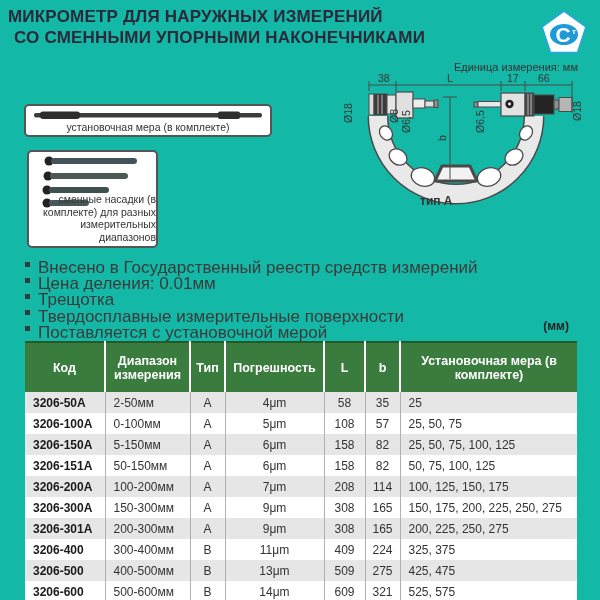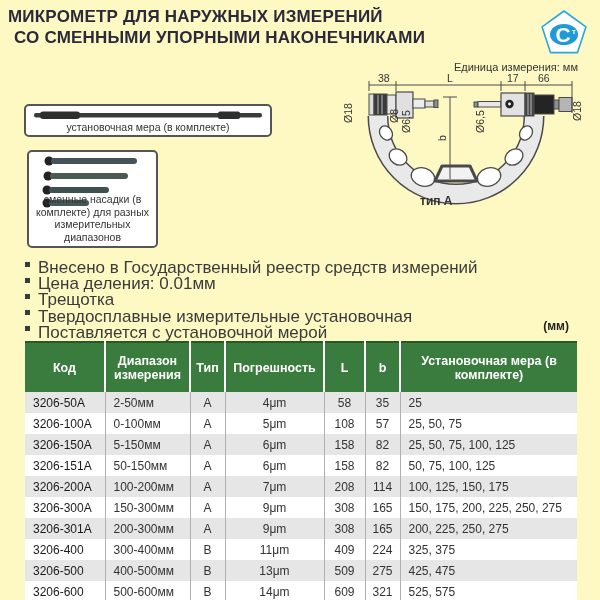--- a/index.html
+++ b/index.html
@@ -1,19 +1,19 @@
 <!DOCTYPE html>
 <html><head>
 <meta charset="utf-8">
 <style>
   * { margin:0; padding:0; box-sizing:border-box; }
   html,body { background:#fff; }
   body { font-family:"Liberation Sans", sans-serif; }
   #page {
-    position:relative; width:600px; height:600px; background:#fef9c3;
+    position:relative; width:600px; height:600px; background:#14b8a6;
     overflow:hidden; font-family:"Liberation Sans", sans-serif;
   }
   
   .title {
     position:absolute; left:8px; top:6px; width:520px;
     font-size:17px; font-weight:bold; color:#2a2a3a; line-height:21px;
     letter-spacing:.2px;
   }
   .title .l2 { padding-left:6px; }
   
@@ -34,21 +34,21 @@
   .photo-box {
     position:absolute; border:2px solid #555; border-radius:5px; background:#fff;
   }
   .box1 { left:24px; top:104px; width:248px; height:33px; }
   .box2 { left:27px; top:150px; width:131px; height:98px; }
   .photo-box .caption {
     position:absolute; left:0; right:0; text-align:center;
     font-size:10.5px; color:#333; line-height:12.5px;
   }
   .box1 .caption { bottom:2px; }
-  .box2 .caption { bottom:3px; }
+  .box2 .caption { bottom:3px;text-align:right; }
   .photo-box svg { position:absolute; left:0; top:0; }
   
   .features { position:absolute; left:25px; top:258px; width:560px; list-style:none; }
   .features li { display:flex; align-items:baseline; height:16.2px; }
   .features .sq {
     width:5px; height:5px; background:#3a3a3a; margin-right:8px;
     position:relative; top:-2px; flex:0 0 5px; align-self:center;
   }
   .features .txt { font-size:17px; color:#3b3b3b; white-space:nowrap; }
   
@@ -68,21 +68,21 @@
     border-top:2px solid #235a28; border-right:2px solid #fff; padding:2px 3px;
   }
   .spec-table thead th:last-child { border-right:none; }
   .spec-table tbody td {
     height:21px; padding:0 8px; vertical-align:middle;
     border-right:1px solid #b0b0b0; white-space:nowrap; overflow:hidden;
   }
   .spec-table tbody td:last-child { border-right:none; }
   .spec-table tbody tr.odd  { background:#e6e6e6; }
   .spec-table tbody tr.even { background:#ffffff; }
-  .spec-table td.c0 { font-weight:normal; color:#1a1a1a; }
+  .spec-table td.c0 { font-weight:bold; color:#1a1a1a; }
   .spec-table td.c2, .spec-table td.c3,
   .spec-table td.c4, .spec-table td.c5 { text-align:center; padding:0 2px; }
 </style>
 </head>
 <body>
 
 <div id="page">
 
   <div class="title">
     <div>МИКРОМЕТР ДЛЯ НАРУЖНЫХ ИЗМЕРЕНИЙ</div>
@@ -202,21 +202,21 @@
       <li>
         <span class="sq"></span>
         <span class="txt">Цена деления: 0.01мм</span>
       </li>
       <li>
         <span class="sq"></span>
         <span class="txt">Трещотка</span>
       </li>
       <li>
         <span class="sq"></span>
-        <span class="txt">Твердосплавные измерительные установочная</span>
+        <span class="txt">Твердосплавные измерительные поверхности</span>
       </li>
       <li>
         <span class="sq"></span>
         <span class="txt">Поставляется с установочной мерой</span>
       </li>
     </ul>
 
   <div class="mm-note">(мм)</div>
 
   <table class="spec-table">

